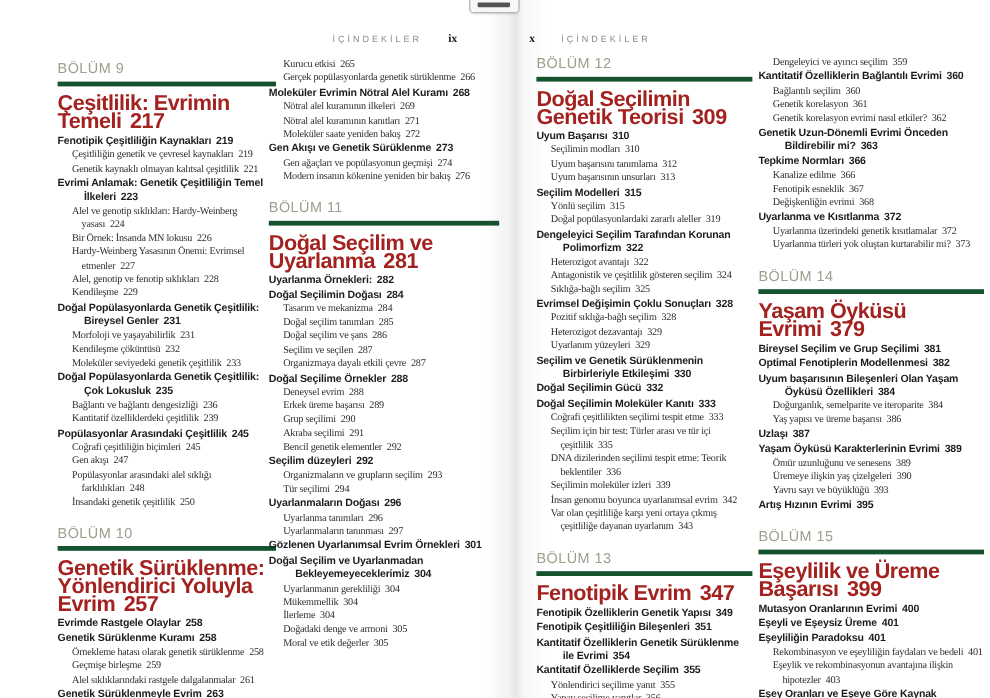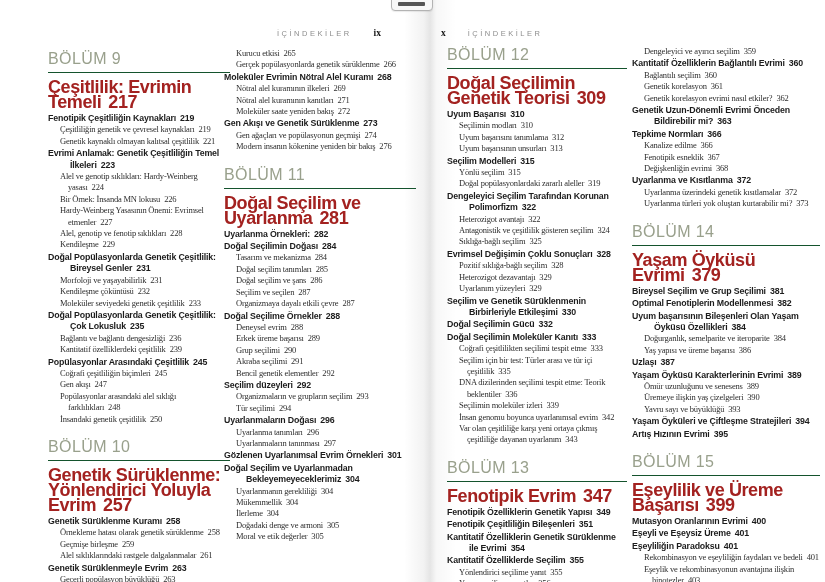--- a/index.html
+++ b/index.html
@@ -23,22 +23,22 @@
   .pglabel{font-size:7.5px;letter-spacing:2.5px;color:#8d8d8d;}
   .pgnum{font-weight:bold;font-size:9.5px;color:#141414;
          font-family:"Liberation Serif",serif;}
   .page.left .pgnum{margin-left:22px;}
   .page.right .pgnum{margin-right:22px;}
   .col{position:absolute;}
   #c00{left:48px;top:50px;width:182px;}
   #c01{left:224px;top:48px;width:192px;}
   #c10{left:22px;top:46px;width:180px;}
   #c11{left:207px;top:46px;width:188px;}
-  .chapter{font-size:16px;color:#99a08c;letter-spacing:0.4px;
-           border-bottom:1px solid #14532d;padding-bottom:4px;margin-bottom:7px;}
+  .chapter{font-size:12px;color:#99a08c;letter-spacing:0.4px;
+           border-bottom:4px solid #14532d;padding-bottom:4px;margin-bottom:7px;}
   .col > .chapter{margin-top:13px;}
   .col > .chapter:first-child{margin-top:0;}
   .title{font-weight:bold;font-size:18px;line-height:15px;letter-spacing:-0.4px;
          color:#a32220;margin:1px 0 3px 0;}
   .title .pg{margin-left:7px;}
   .section{font-weight:bold;font-size:8.8px;line-height:11.4px;
          color:#1c1c1c;letter-spacing:-0.15px;padding-left:22px;text-indent:-22px;
          margin-top:1px;}
   .section .pg{margin-left:4px;}
   .entry{font-family:"Liberation Serif",serif;font-size:8.5px;line-height:11.4px;
@@ -78,20 +78,21 @@
         <div class="section"><span>Doğal Popülasyonlarda Genetik Çeşitlilik: Çok Lokusluk</span><span class="pg">235</span></div>
         <div class="entry"><span>Bağlantı ve bağlantı dengesizliği</span><span class="pg">236</span></div>
         <div class="entry"><span>Kantitatif özelliklerdeki çeşitlilik</span><span class="pg">239</span></div>
         <div class="section"><span>Popülasyonlar Arasındaki Çeşitlilik</span><span class="pg">245</span></div>
         <div class="entry"><span>Coğrafi çeşitliliğin biçimleri</span><span class="pg">245</span></div>
         <div class="entry"><span>Gen akışı</span><span class="pg">247</span></div>
         <div class="entry"><span>Popülasyonlar arasındaki alel sıklığı farklılıkları</span><span class="pg">248</span></div>
         <div class="entry"><span>İnsandaki genetik çeşitlilik</span><span class="pg">250</span></div>
         <div class="chapter">BÖLÜM 10</div>
         <div class="title"><span>Genetik Sürüklenme: Yönlendirici Yoluyla Evrim</span><span class="pg">257</span></div>
+        <div class="section"><span>Evrimde Rastgele Olaylar</span><span class="pg">258</span></div>
         <div class="section"><span>Genetik Sürüklenme Kuramı</span><span class="pg">258</span></div>
         <div class="entry"><span>Örnekleme hatası olarak genetik sürüklenme</span><span class="pg">258</span></div>
         <div class="entry"><span>Geçmişe birleşme</span><span class="pg">259</span></div>
         <div class="entry"><span>Alel sıklıklarındaki rastgele dalgalanmalar</span><span class="pg">261</span></div>
         <div class="section"><span>Genetik Sürüklenmeyle Evrim</span><span class="pg">263</span></div>
         <div class="entry"><span>Geçerli popülasyon büyüklüğü</span><span class="pg">263</span></div>
       </div>
     <div class="col" id="c01">
         <div class="entry"><span>Kurucu etkisi</span><span class="pg">265</span></div>
         <div class="entry"><span>Gerçek popülasyonlarda genetik sürüklenme</span><span class="pg">266</span></div>
@@ -193,21 +194,20 @@
         <div class="section"><span>Bireysel Seçilim ve Grup Seçilimi</span><span class="pg">381</span></div>
         <div class="section"><span>Optimal Fenotiplerin Modellenmesi</span><span class="pg">382</span></div>
         <div class="section"><span>Uyum başarısının Bileşenleri Olan Yaşam Öyküsü Özellikleri</span><span class="pg">384</span></div>
         <div class="entry"><span>Doğurganlık, semelparite ve iteroparite</span><span class="pg">384</span></div>
         <div class="entry"><span>Yaş yapısı ve üreme başarısı</span><span class="pg">386</span></div>
         <div class="section"><span>Uzlaşı</span><span class="pg">387</span></div>
         <div class="section"><span>Yaşam Öyküsü Karakterlerinin Evrimi</span><span class="pg">389</span></div>
         <div class="entry"><span>Ömür uzunluğunu ve senesens</span><span class="pg">389</span></div>
         <div class="entry"><span>Üremeye ilişkin yaş çizelgeleri</span><span class="pg">390</span></div>
         <div class="entry"><span>Yavru sayı ve büyüklüğü</span><span class="pg">393</span></div>
-        <div class="section"><span>Yaşam Öyküleri ve Çiftleşme Stratejileri</span><span class="pg">394</span></div>
         <div class="section"><span>Artış Hızının Evrimi</span><span class="pg">395</span></div>
         <div class="chapter">BÖLÜM 15</div>
         <div class="title"><span>Eşeylilik ve Üreme Başarısı</span><span class="pg">399</span></div>
         <div class="section"><span>Mutasyon Oranlarının Evrimi</span><span class="pg">400</span></div>
         <div class="section"><span>Eşeyli ve Eşeysiz Üreme</span><span class="pg">401</span></div>
         <div class="section"><span>Eşeyliliğin Paradoksu</span><span class="pg">401</span></div>
         <div class="entry"><span>Rekombinasyon ve eşeyliliğin faydaları ve bedeli</span><span class="pg">401</span></div>
         <div class="entry"><span>Eşeylik ve rekombinasyonun avantajına ilişkin hipotezler</span><span class="pg">403</span></div>
         <div class="section"><span>Eşey Oranları ve Eşeye Göre Kaynak Aktarımı</span><span class="pg">406</span></div>
       </div>

